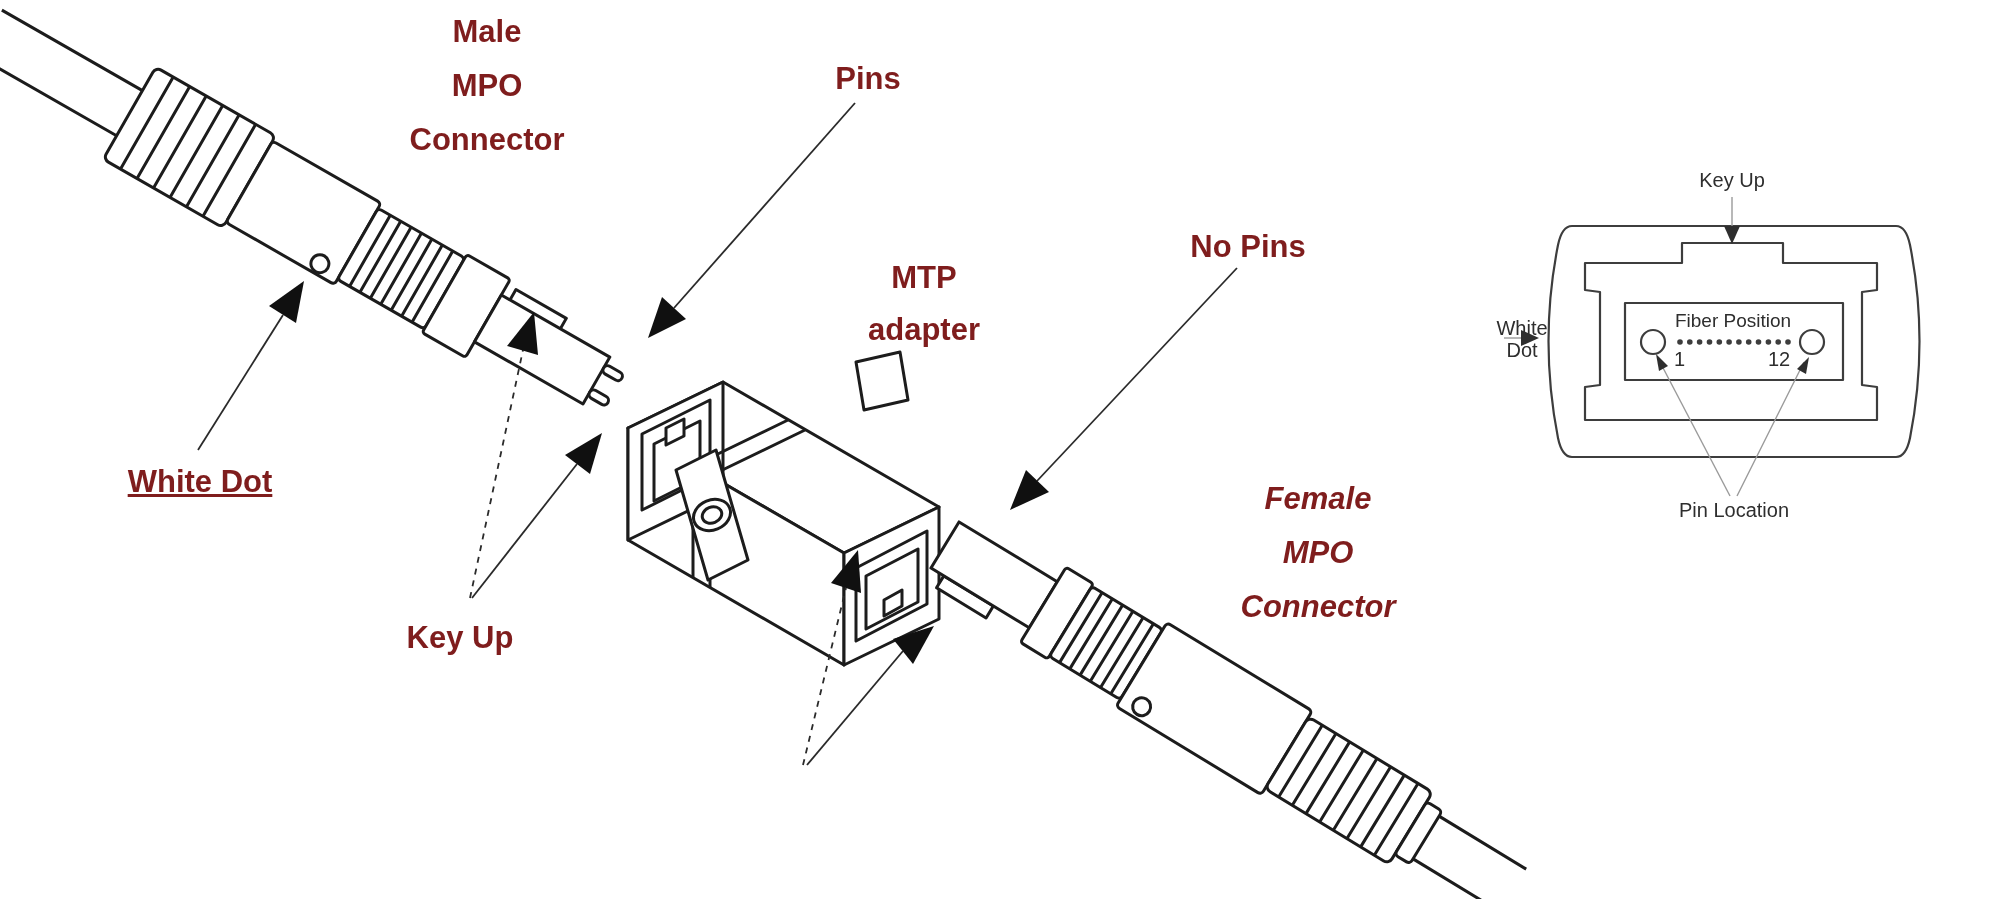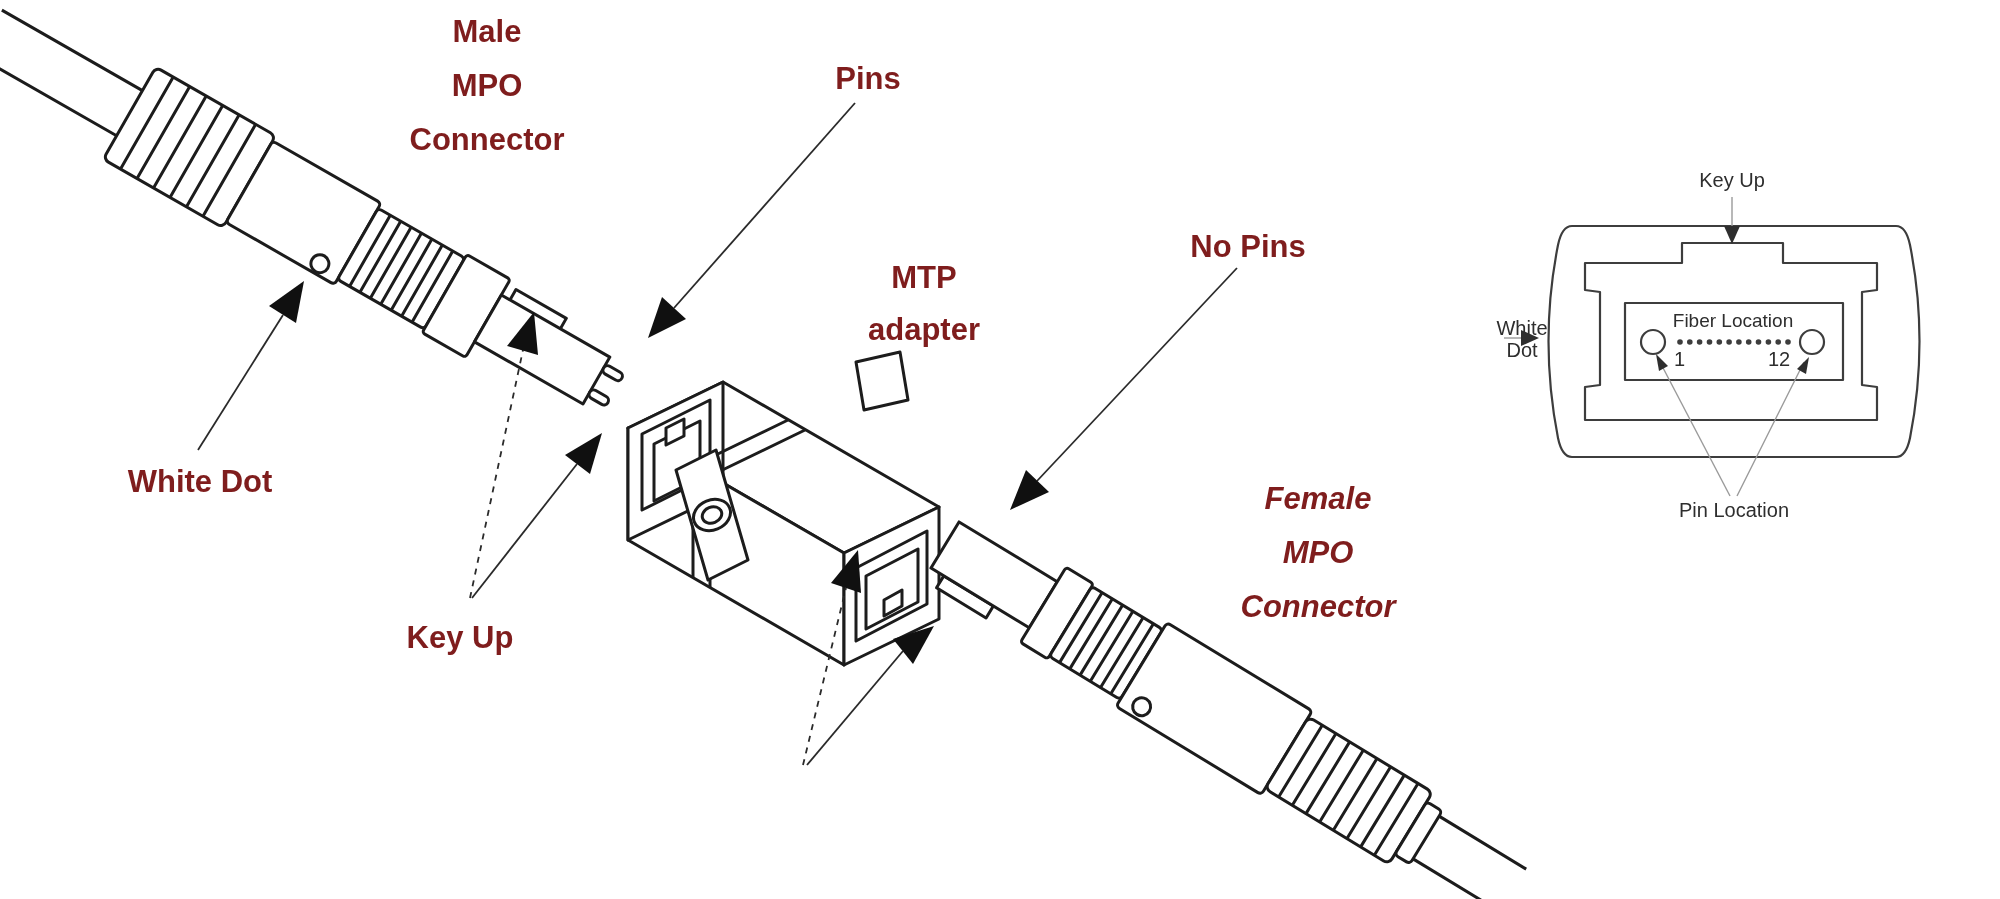--- a/index.html
+++ b/index.html
@@ -174,32 +174,32 @@
     <div>MTP</div>
     <div>adapter</div>
   </div>
 
   <div class="lbl" style="left:1318px; top:472px;font-style:italic;">
     <div>Female</div>
     <div>MPO</div>
     <div>Connector</div>
   </div>
 
-  <div class="lbl" style="left:200px; top:455px;">White Dot</div>
+  <div class="lbl" style="left:200px; top:455px;text-decoration:underline;">White Dot</div>
 
   <div class="lbl" style="left:460px; top:611px;">Key Up</div>
 
 
   <div class="lbl-sm" style="left:1732px; top:169px;">Key Up</div>
 
   <div class="lbl-sm" style="left:1522px; top:317px;">
     <div>White</div>
     <div>Dot</div>
   </div>
 
-  <div class="lbl-sm" style="left:1733px; top:310px; font-size:19px;">Fiber Location</div>
+  <div class="lbl-sm" style="left:1733px; top:310px; font-size:19px;">Fiber Position</div>
 
   <div class="lbl-sm plain" style="left:1674px; top:348px;">1</div>
 
   <div class="lbl-sm plain" style="left:1768px; top:348px;">12</div>
 
   <div class="lbl-sm" style="left:1734px; top:499px;">Pin Location</div>
 </div>
 
 </body></html>

